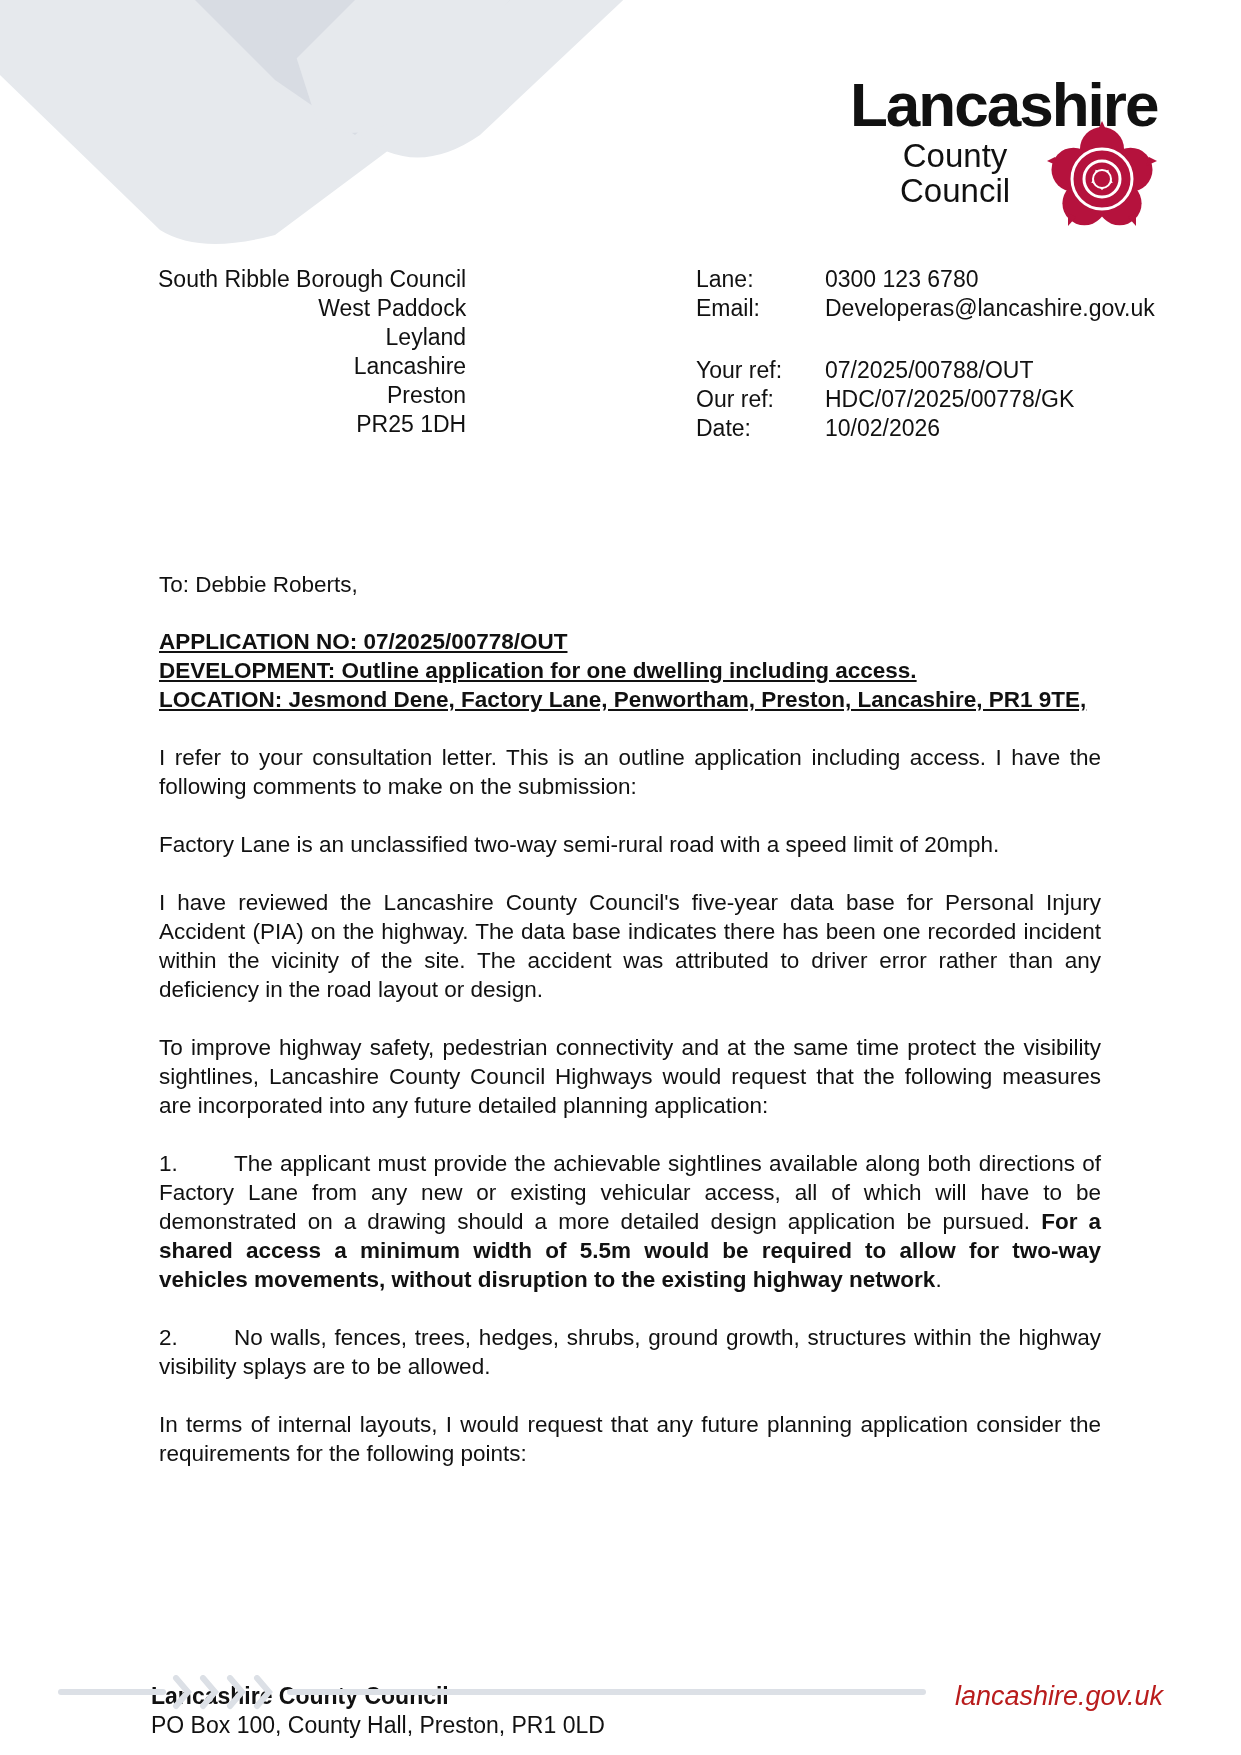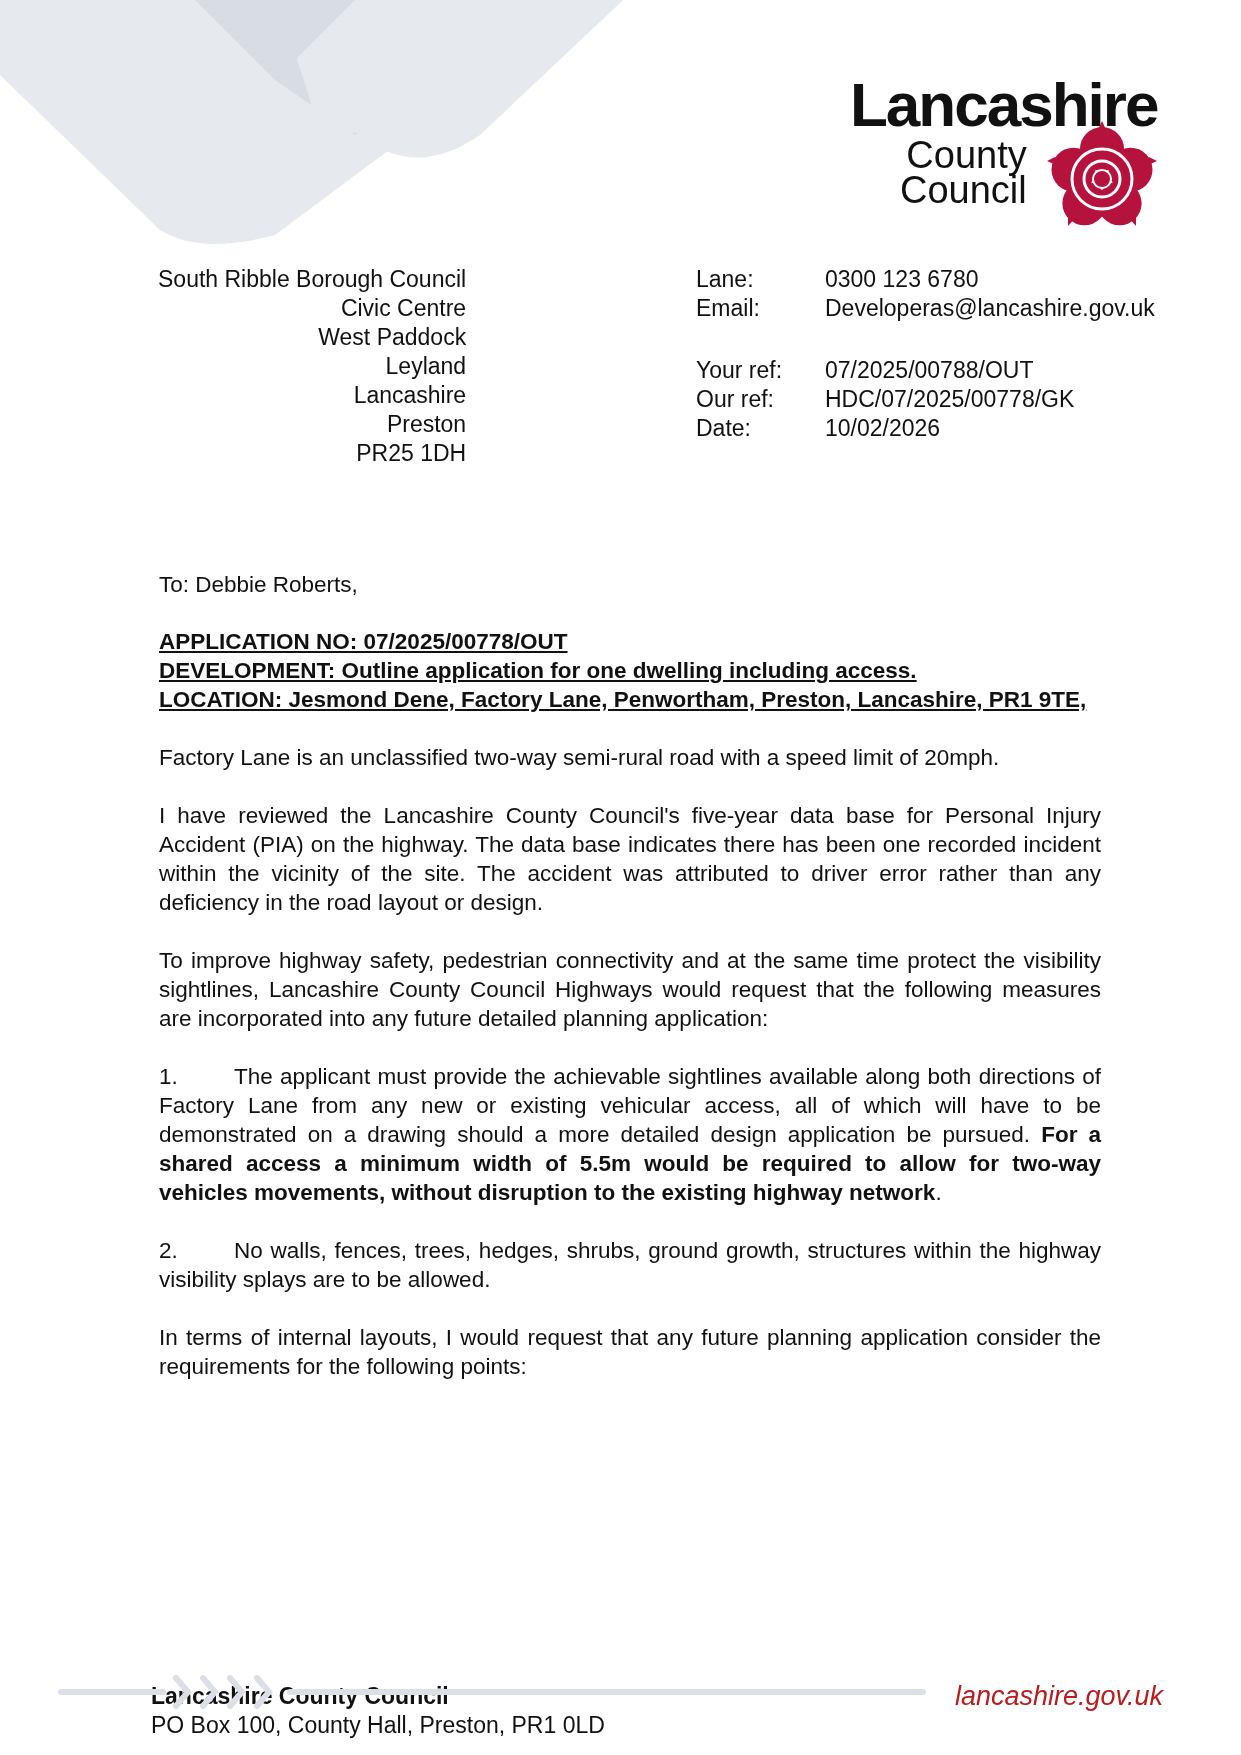--- a/index.html
+++ b/index.html
@@ -9,22 +9,22 @@
       font-family: "Liberation Sans", sans-serif;
     }
     .bg-shapes { position: absolute; left: 0; top: 0; width: 820px; height: 260px; }
     .logo { position: absolute; left: 850px; top: 74px; width: 340px; height: 160px; }
     .logo-main {
       position: absolute; left: 0; top: 0; font-size: 62px; font-weight: bold;
       letter-spacing: -2px; color: #111; line-height: 1;
       font-family: "Liberation Sans", sans-serif;
     }
     .logo-sub {
-      position: absolute; left: 50px; top: 64px; font-size: 38px; line-height: 35px;
-      color: #111; text-align: right;
+      position: absolute; left: 50px; top: 64px; font-size: 33px; line-height: 35px;
+      color: #111; text-align: center;
     }
     .logo-rose { position: absolute; left: 192px; top: 45px; width: 120px; height: 120px; }
 
     .address {
       position: absolute; left: 158px; top: 265px; font-size: 23px; line-height: 29px; text-align: right;
     }
     .contact {
       position: absolute; left: 696px; top: 265px; font-size: 23px; line-height: 29px;
     }
     .contact-row { display: flex; }
@@ -93,21 +93,20 @@
     <g fill="none" stroke="#ffffff" stroke-width="3">
       <circle cx="0" cy="0" r="30"></circle>
       <circle cx="0" cy="0" r="18"></circle>
     </g>
     <circle cx="0" cy="0" r="9" fill="#B5123D" stroke="#fff" stroke-width="2"></circle>
   </svg>
 </div>
 
 <div class="address">
   <div>South Ribble Borough Council</div>
-  <div>Civic Centre</div>
   <div>West Paddock</div>
   <div>Leyland</div>
   <div>Lancashire</div>
   <div>Preston</div>
   <div>PR25 1DH</div>
 </div>
 
 <div class="contact">
   <div class="contact-row">
     <span class="contact-label">Lane:</span>
@@ -134,20 +133,21 @@
 
 <div class="content">
   <p class="salutation">To: Debbie Roberts,</p>
 
   <div class="heading-block">
     <p class="heading">APPLICATION NO: 07/2025/00778/OUT</p>
     <p class="heading">DEVELOPMENT: Outline application for one dwelling including access.</p>
     <p class="heading">LOCATION: Jesmond Dene, Factory Lane, Penwortham, Preston, Lancashire, PR1 9TE,</p>
   </div>
 
+  <p class="para">I refer to your consultation letter. This is an outline application including access. I have the following comments to make on the submission:</p>
   <p class="para">Factory Lane is an unclassified two-way semi-rural road with a speed limit of 20mph.</p>
   <p class="para">I have reviewed the Lancashire County Council's five-year data base for Personal Injury Accident (PIA) on the highway. The data base indicates there has been one recorded incident within the vicinity of the site. The accident was attributed to driver error rather than any deficiency in the road layout or design.</p>
   <p class="para">To improve highway safety, pedestrian connectivity and at the same time protect the visibility sightlines, Lancashire County Council Highways would request that the following measures are incorporated into any future detailed planning application:</p>
 
   <p class="para"><span class="num">1.</span><span>The applicant must provide the achievable sightlines available along both directions of Factory Lane from any new or existing vehicular access, all of which will have to be demonstrated on a drawing should a more detailed design application be pursued. </span><b>For a shared access a minimum width of 5.5m would be required to allow for two-way vehicles movements, without disruption to the existing highway network</b><span>.</span></p>
 
   <p class="para"><span class="num">2.</span><span>No walls, fences, trees, hedges, shrubs, ground growth, structures within the highway visibility splays are to be allowed.</span></p>
 
   <p class="para">In terms of internal layouts, I would request that any future planning application consider the requirements for the following points:</p>
 </div>

